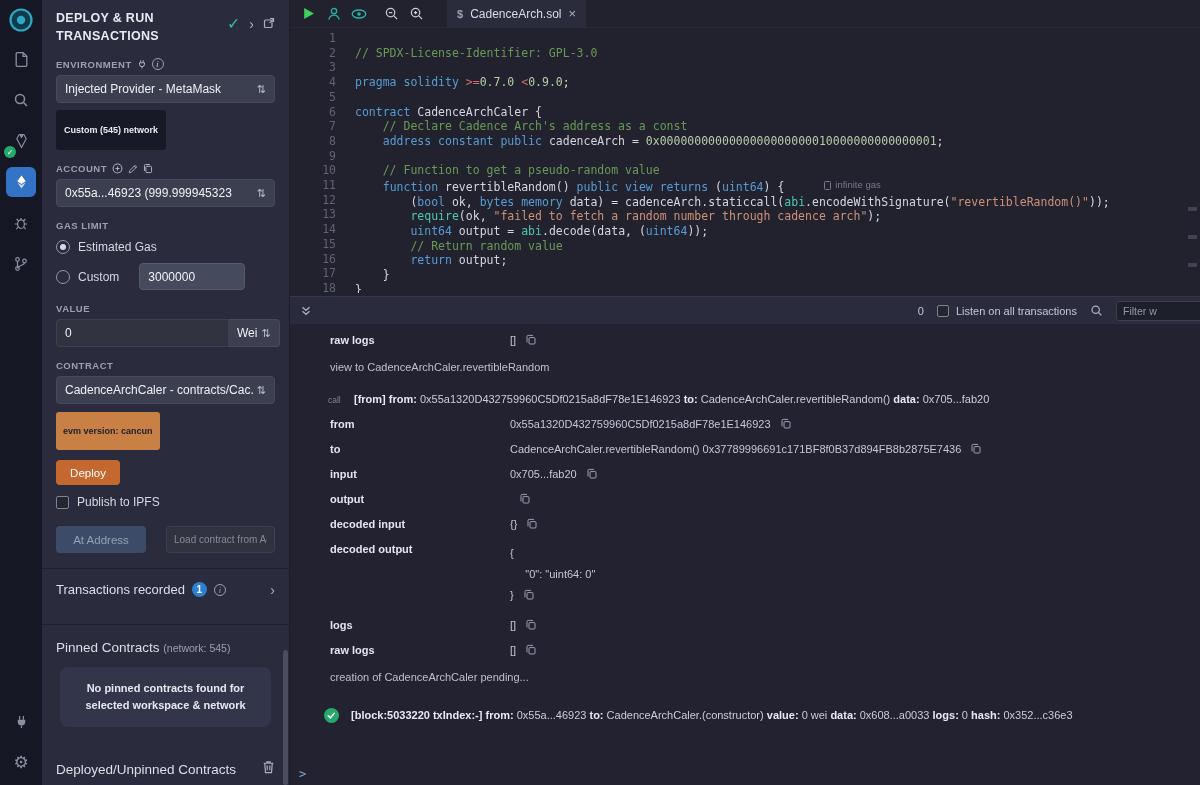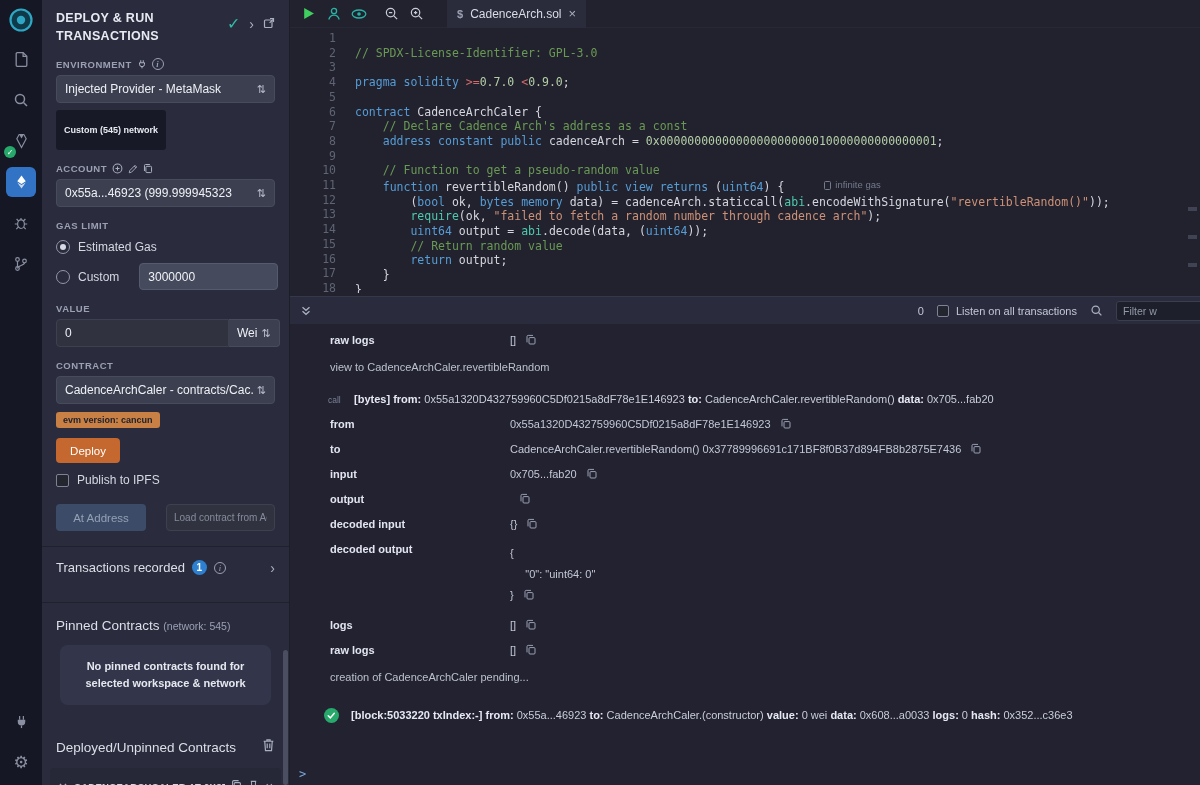--- a/index.html
+++ b/index.html
@@ -35,30 +35,30 @@
     font-style:italic;font-family:"Liberation Serif",serif}
   .select{margin-top:5px;height:28px;background:#3b3f4f;border:1px solid #474c5d;border-radius:4px;
     display:flex;align-items:center;padding:0 8px;font-size:12px;color:#eef0f6;cursor:pointer}
   .sel-text{flex:1;white-space:nowrap;overflow:hidden}
   .caret{color:#b8bdcc;font-size:11px;margin-left:4px;flex:none}
   .net-badge{display:inline-block;margin-top:7px;background:#171a26;color:#e8eaf0;font-size:9px;
     font-weight:700;padding:15px 8px;border-radius:3px}
   .radio-row{display:flex;align-items:center;gap:8px;margin-top:9px;font-size:12px;color:#d5d8e2}
   .radio{width:14px;height:14px;border-radius:50%;border:1px solid #9298a8;position:relative;flex:none;cursor:pointer}
   .radio.on::after{content:"";position:absolute;inset:3px;border-radius:50%;background:#d8dbe6}
-  .gas-input{width:139px;height:27px;background:#454a5c;border:1px solid #555b6e;border-radius:4px;
+  .gas-input{width:106px;height:27px;background:#454a5c;border:1px solid #555b6e;border-radius:4px;
     color:#f0f2f6;font-size:12px;padding:0 8px;margin-left:12px;font-family:inherit}
   .value-row{display:flex;margin-top:5px}
   .value-input{flex:1;height:28px;background:#30333f;border:1px solid #3d414f;border-radius:4px 0 0 4px;
     color:#eef0f6;font-size:12px;padding:0 8px;font-family:inherit}
   .unit-select{width:62px;height:28px;background:#3b3f4f;border:1px solid #474c5d;border-left:none;
     border-radius:0 4px 4px 0;display:flex;align-items:center;justify-content:space-between;
     padding:0 8px;font-size:12px;color:#eef0f6;cursor:pointer}
   .evm-badge{display:inline-block;margin-top:8px;background:#c98044;color:#20222e;font-size:9px;
-    font-weight:700;padding:3px 7px;border-radius:3px}
+    font-weight:700;padding:14px 7px;border-radius:3px}
   .deploy-btn{display:block;margin-top:10px;width:64px;height:25px;background:#c4682f;border:none;
     border-radius:4px;color:#fff;font-size:11.5px;cursor:pointer;font-family:inherit}
   .chk-row{display:flex;align-items:center;gap:8px;margin-top:10px;font-size:12px;color:#d5d8e2}
   .chk{width:13px;height:13px;border:1px solid #7d8394;border-radius:2px;background:#23252f;flex:none;cursor:pointer}
   .ataddr{display:flex;gap:20px;margin-top:17px}
   .at-btn{width:90px;height:27px;background:#3c4c68;border:none;border-radius:4px;color:#94a0b4;
     font-size:11.5px;font-family:inherit;flex:none}
   .at-input{flex:1;min-width:0;height:27px;background:#30333f;border:1px solid #3d414f;border-radius:4px;
     color:#eef0f6;font-size:10px;padding:0 7px;font-family:inherit}
   .at-input::placeholder{color:#858b9c}
@@ -460,21 +460,21 @@
             <span class="copy">
               <svg width="10" height="11" viewBox="0 0 10 11" fill="none" stroke="currentColor" stroke-width="1">
                 <rect x="3" y="3.6" width="6" height="6.4" rx="1"></rect>
                 <path d="M7 1.4H2.2A1.2 1.2 0 0 0 1 2.6V8.4"></path>
               </svg>
             </span>
           </div>
           <div class="trow txt">view to CadenceArchCaler.revertibleRandom</div>
           <div class="trow callrow">
             <span class="callbadge">call</span>
-            <span class="callbody"><span class="b">[bytes]  </span><span class="b">from: </span><span class="v">0x55a1320D432759960C5Df0215a8dF78e1E146923  </span><span class="b">to: </span><span class="v">CadenceArchCaler.revertibleRandom()  </span><span class="b">data: </span><span class="v">0x705...fab20  </span></span>
+            <span class="callbody"><span class="b">[from]  </span><span class="b">from: </span><span class="v">0x55a1320D432759960C5Df0215a8dF78e1E146923  </span><span class="b">to: </span><span class="v">CadenceArchCaler.revertibleRandom()  </span><span class="b">data: </span><span class="v">0x705...fab20  </span></span>
           </div>
           <div class="trow kv">
             <span class="tkey">from</span>
             <span class="tval">0x55a1320D432759960C5Df0215a8dF78e1E146923</span>
             <span class="copy">
               <svg width="10" height="11" viewBox="0 0 10 11" fill="none" stroke="currentColor" stroke-width="1">
                 <rect x="3" y="3.6" width="6" height="6.4" rx="1"></rect>
                 <path d="M7 1.4H2.2A1.2 1.2 0 0 0 1 2.6V8.4"></path>
               </svg>
             </span>

